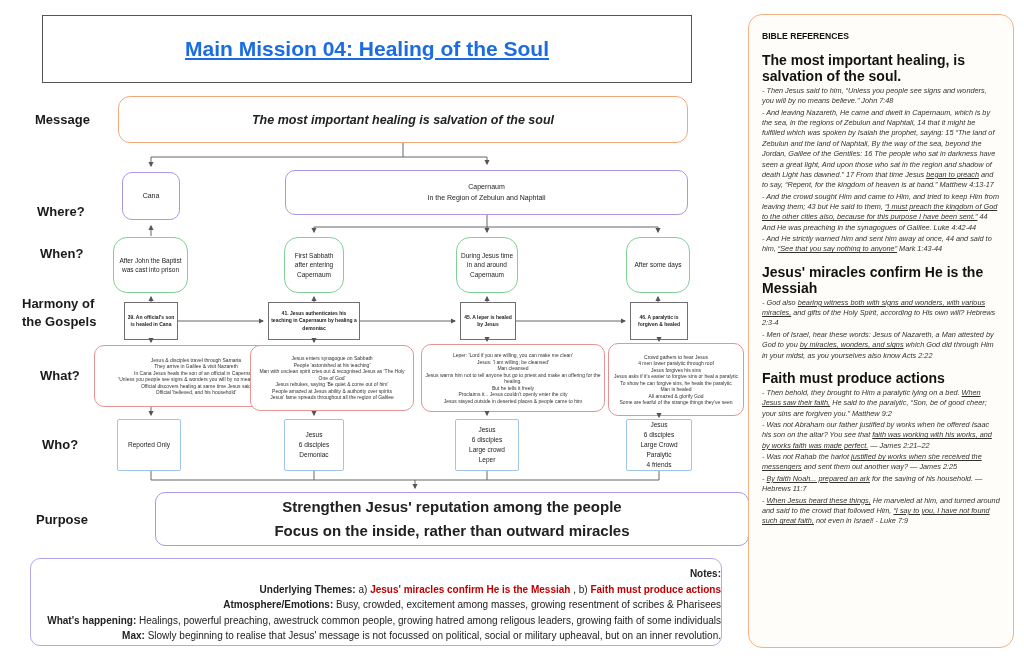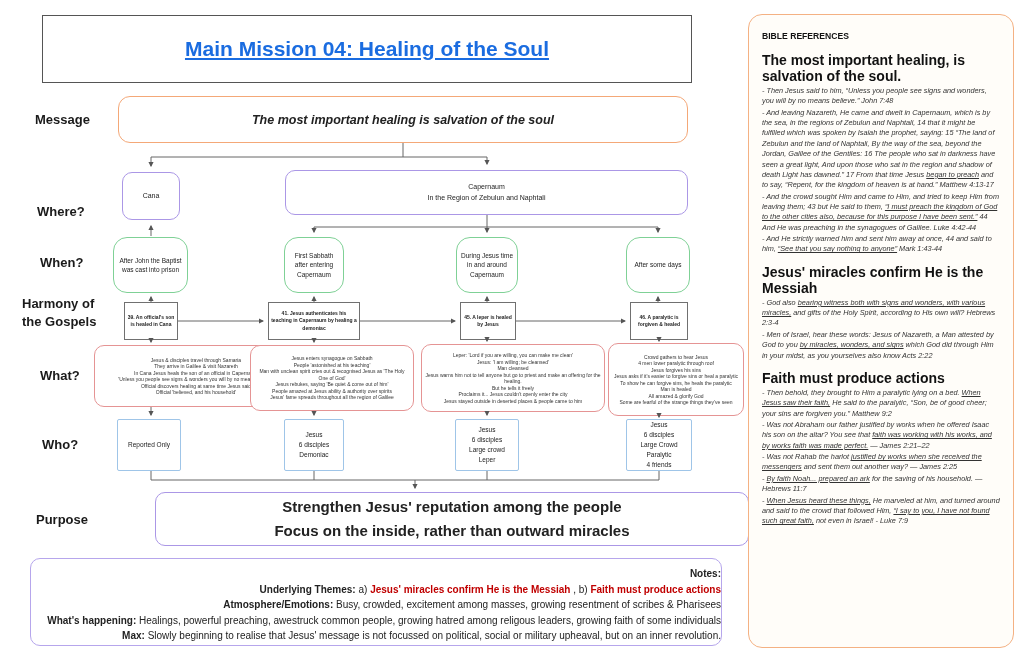--- a/index.html
+++ b/index.html
@@ -41,21 +41,21 @@
 <body>
 
 <div class="canvas">
 
   <div class="box title-box" style="left:42px;top:15px;width:650px;height:68px;">
     <span class="title-text">Main Mission 04: Healing of the Soul</span>
   </div>
 
   <div class="lbl" style="left:35px;top:112px;text-align:center;">Message</div>
   <div class="lbl" style="left:37px;top:188px;margin-top:16px;">Where?</div>
-  <div class="lbl" style="left:40px;top:255px;">When?</div>
+  <div class="lbl" style="left:40px;top:246px;">When?</div>
   <div class="lbl" style="left:22px;top:296px;">Harmony of</div>
   <div class="lbl" style="left:22px;top:314px;">the Gospels</div>
   <div class="lbl" style="left:40px;top:368px;">What?</div>
   <div class="lbl" style="left:42px;top:437px;">Who?</div>
   <div class="lbl" style="left:36px;top:512px;">Purpose</div>
 
   <div class="box b-orange" style="left:118px;top:96px;width:570px;height:47px;">
     <span class="msg-text">The most important healing is salvation of the soul</span>
   </div>
 

